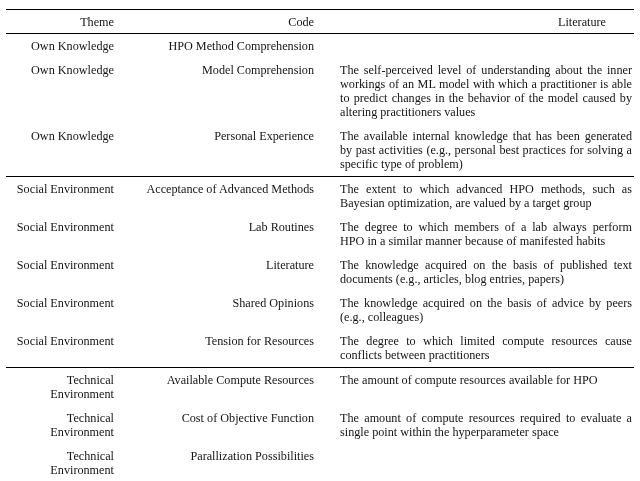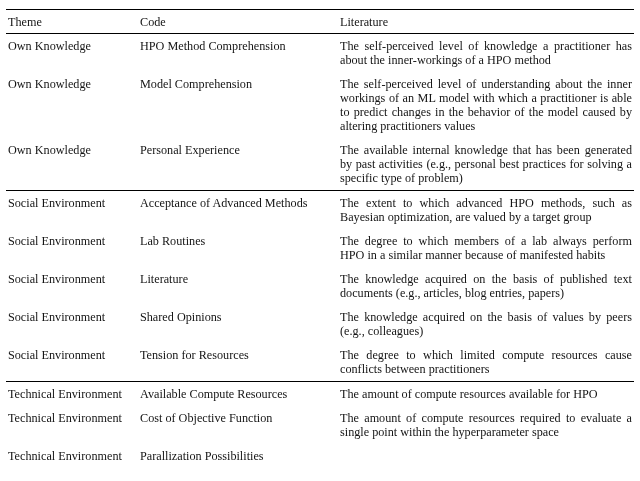--- a/index.html
+++ b/index.html
@@ -21,21 +21,21 @@
   .rule.thick { border-top: 1.7px solid #000; }
   .rule.group { border-top: 1.3px solid #000; }
   .trow {
     display: grid;
     grid-template-columns: 132px 200px 1fr;
     padding: 5px 2px;
     font-size: 12.2px;
     line-height: 14px;
   }
   .trow.header { padding: 4.5px 2px; }
-  .cell { padding-right: 12px; }
+  .cell { padding-right: 26px; text-align: right; }
   .cell.desc {
     padding-right: 0;
     text-align: justify;
   }
 </style>
 </head>
 <body>
 
 <div class="page">
 
@@ -45,21 +45,20 @@
     <div class="cell">Theme</div>
     <div class="cell">Code</div>
     <div class="cell">Literature</div>
   </div>
 
   <hr class="rule">
 
   <div class="trow">
     <div class="cell">Own Knowledge</div>
     <div class="cell">HPO Method Comprehension</div>
-    <div class="cell desc">The self-perceived level of knowledge a practitioner has about the inner-workings of a HPO method</div>
   </div>
   <div class="trow">
     <div class="cell">Own Knowledge</div>
     <div class="cell">Model Comprehension</div>
     <div class="cell desc">The self-perceived level of understanding about the inner workings of an ML model with which a practitioner is able to predict changes in the behavior of the model caused by altering practitioners values</div>
   </div>
   <div class="trow">
     <div class="cell">Own Knowledge</div>
     <div class="cell">Personal Experience</div>
     <div class="cell desc">The available internal knowledge that has been generated by past activities (e.g., personal best practices for solving a specific type of problem)</div>
@@ -78,21 +77,21 @@
     <div class="cell desc">The degree to which members of a lab always perform HPO in a similar manner because of manifested habits</div>
   </div>
   <div class="trow">
     <div class="cell">Social Environment</div>
     <div class="cell">Literature</div>
     <div class="cell desc">The knowledge acquired on the basis of published text documents (e.g., articles, blog entries, papers)</div>
   </div>
   <div class="trow">
     <div class="cell">Social Environment</div>
     <div class="cell">Shared Opinions</div>
-    <div class="cell desc">The knowledge acquired on the basis of values by peers (e.g., colleagues)</div>
+    <div class="cell desc">The knowledge acquired on the basis of advice by peers (e.g., colleagues)</div>
   </div>
   <div class="trow">
     <div class="cell">Social Environment</div>
     <div class="cell">Tension for Resources</div>
     <div class="cell desc">The degree to which limited compute resources cause conflicts between practitioners</div>
   </div>
 
   <hr class="rule group">
 
   <div class="trow">

